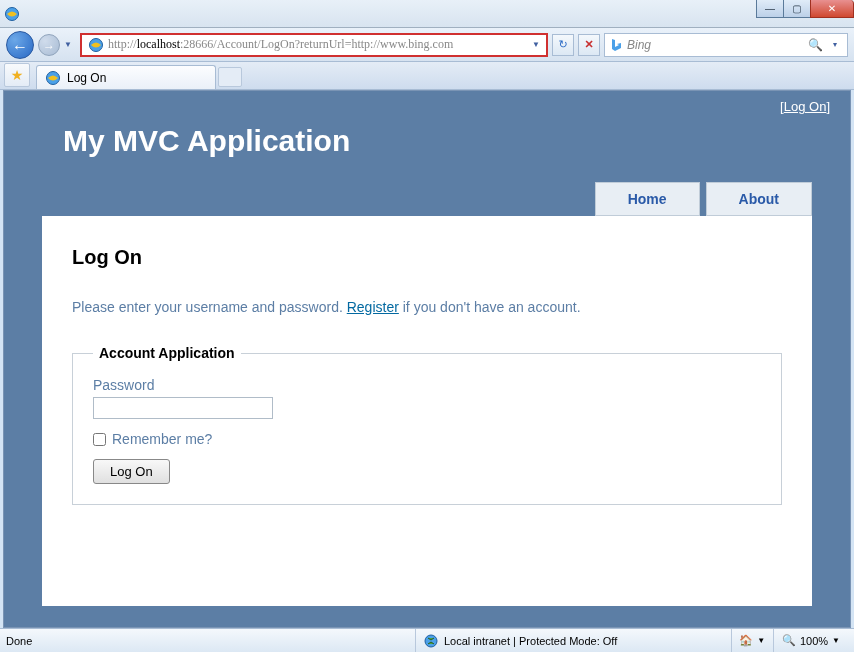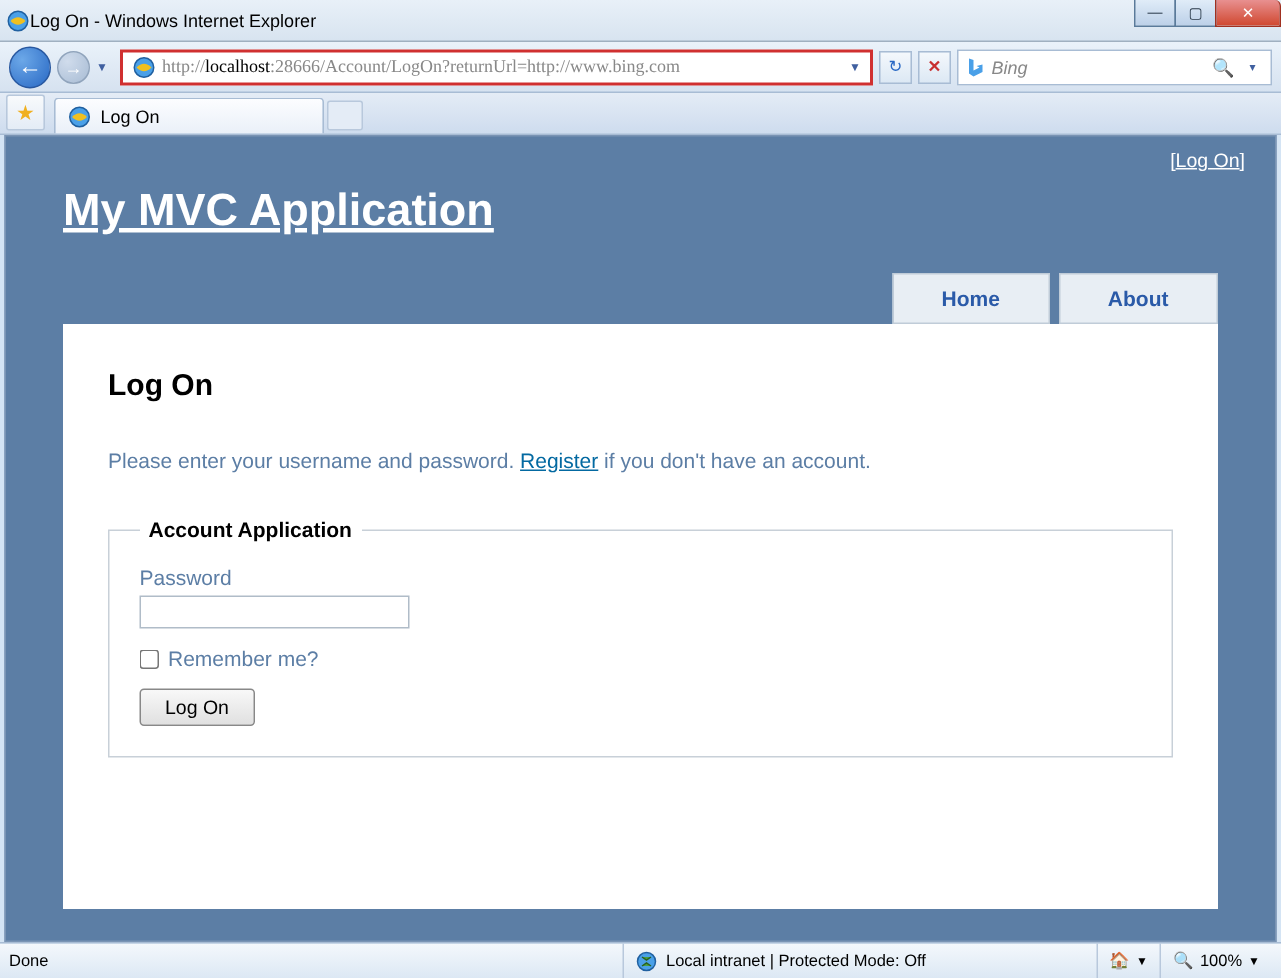--- a/index.html
+++ b/index.html
@@ -20,36 +20,36 @@
 .nav-fwd { width: 22px; height: 22px; background: radial-gradient(circle at 30% 30%, #d0dcec, #a8bcd4); border: 1px solid #90a4bc; color: #fff; font-size: 12px; }
 .nav-drop { width: 12px; color: #4060a0; font-size: 8px; }
 .addressbar-wrap { flex: 1; display: flex; align-items: center; border: 2px solid #d03030; background: #fff; height: 24px; padding: 0 2px; }
 .addr-ie-icon { width: 16px; height: 16px; margin: 0 4px; }
 .addressbar { flex: 1; border: none; outline: none; font-size: 12px; font-family: Liberation Serif, serif; color: #888; }
 .addressbar .host { color: #000; }
 .addr-drop { width: 16px; color: #4060a0; font-size: 8px; text-align: center; }
 .refresh-btn, .stop-btn { width: 22px; height: 22px; border: 1px solid #a8bcd4; background: linear-gradient(#f4f8fc, #dce8f4); display: flex; align-items: center; justify-content: center; font-size: 11px; }
 .refresh-btn { color: #2868c4; }
 .stop-btn { color: #c83030; font-weight: bold; }
-.searchbox { width: 210px; height: 24px; border: 1px solid #a8bcd4; background: #fff; display: flex; align-items: center; padding: 0 4px; gap: 4px; }
+.searchbox { width: 244px; height: 24px; border: 1px solid #a8bcd4; background: #fff; display: flex; align-items: center; padding: 0 4px; gap: 4px; }
 .search-icon { width: 14px; height: 14px; }
 .search-text { color: #888; font-style: italic; flex: 1; }
 .search-mag { color: #4060a0; font-size: 12px; }
 
 
 .tabbar { height: 28px; background: linear-gradient(#e4ecf6, #cedcee); display: flex; align-items: flex-end; padding: 0 4px; border-bottom: 1px solid #a8bcd4; }
 .fav-btn { width: 26px; height: 24px; border: 1px solid #b8c8dc; background: linear-gradient(#f8fafc, #e4ecf6); display: flex; align-items: center; justify-content: center; color: #f0b020; font-size: 14px; border-radius: 2px; margin-right: 6px; margin-bottom: 2px;}
 .tab { height: 24px; min-width: 180px; border: 1px solid #a8bcd4; border-bottom: none; background: linear-gradient(#fcfdff, #eaf0f8); display: flex; align-items: center; padding: 0 8px; gap: 6px; border-radius: 3px 3px 0 0; font-size: 12px; }
 .newtab { width: 24px; height: 20px; border: 1px solid #b8c8dc; background: #e4ecf6; margin-left: 2px; margin-bottom: 2px; border-radius: 2px; }
 
 
 .viewport { position: absolute; top: 90px; bottom: 24px; left: 3px; right: 3px; background: #5c7ea5; overflow: hidden; border: 1px solid #7a94b4; }
 .page-header { padding: 8px 20px 0 0; display: flex; justify-content: flex-end; color: #fff; font-size: 13px; }
 .page-header a { color: #fff; text-decoration: underline; }
-.app-title { color: #fff; font-size: 30px; font-weight: bold; padding: 10px 0 24px 38px; text-decoration: underline; }
+.app-title { color: #fff; font-size: 30px; font-weight: bold; padding: 10px 0 24px 59px; }
 .nav-tabs { display: flex; justify-content: flex-end; padding: 0 38px; gap: 6px; }
 .nav-tab { background: #e8eef4; border: 1px solid #c0ccd8; padding: 8px 32px; font-size: 14px; font-weight: bold; color: #2a5aa8; }
 .content-panel { background: #fff; margin: 0 38px; padding: 30px 30px 40px 30px; height: 390px; }
 .content-panel h2 { font-size: 20px; font-weight: bold; margin-bottom: 30px; color: #000; }
 .content-panel p { font-size: 14px; color: #5c7ea5; margin-bottom: 30px; }
 .content-panel p a { color: #0369a1; text-decoration: underline; }
 fieldset { border: 1px solid #c8d0d8; padding: 16px 20px 20px 20px; }
 legend { font-weight: bold; font-size: 14px; padding: 0 6px; color: #000; }
 .form-row { margin-bottom: 12px; }
 .form-row label { display: block; font-size: 14px; color: #5c7ea5; margin-bottom: 4px; }
@@ -74,21 +74,20 @@
 </head>
 <body>
 
 <div class="titlebar">
   <span class="ie-e">
     <svg viewBox="0 0 16 16">
         <circle cx="8" cy="8" r="6.5" fill="#4aa0e8" stroke="#2060a0"></circle>
         <path d="M3 8 Q8 3 13 8 Q8 13 3 8" fill="#f0c020"></path>
       </svg>
   </span>
-  <span class="title-text">Log On - Windows Internet Explorer</span>
   <div class="win-controls">
     <div class="win-btn min">
         <span>—</span>
       </div>
     <div class="win-btn max">
         <span>▢</span>
       </div>
     <div class="win-btn close">
         <span>✕</span>
       </div>

